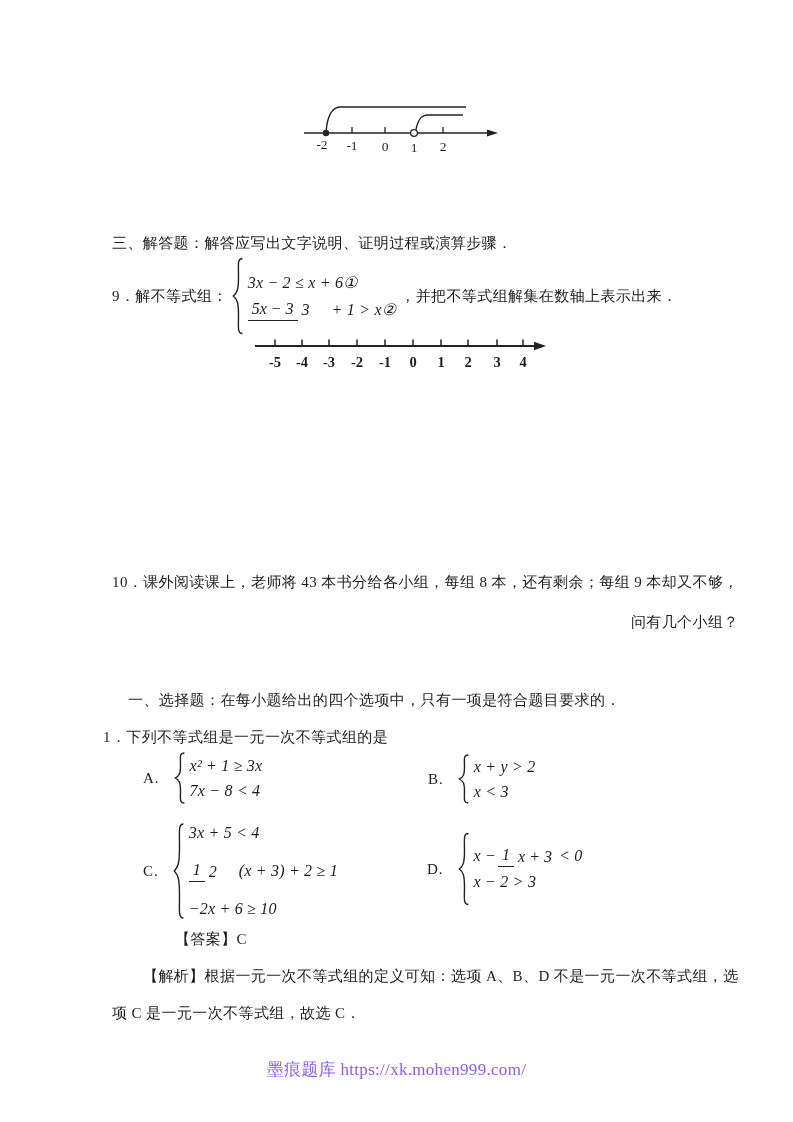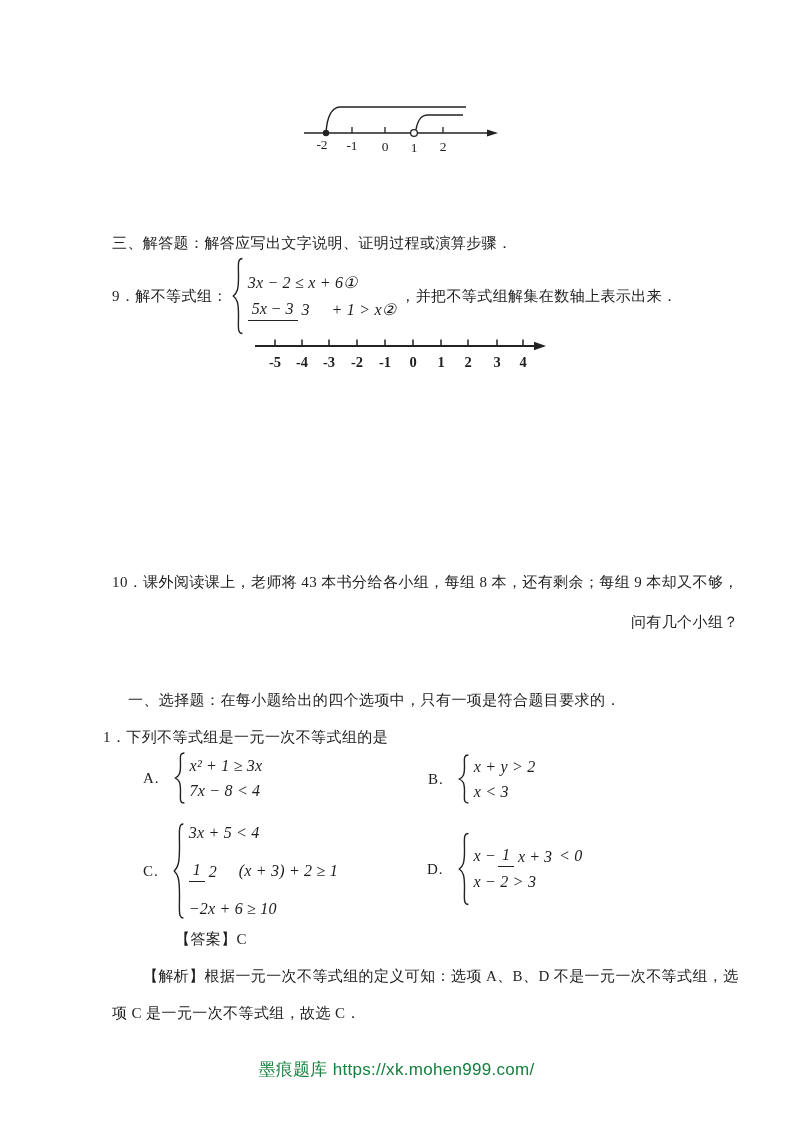--- a/index.html
+++ b/index.html
@@ -25,22 +25,22 @@
   .frac .fden { padding:1px 4px 0 4px; }
   .qrow { display:flex; align-items:center; gap:4px; }
   .opt { display:flex; align-items:center; gap:14px; }
   .opt-label { font-size:15px; letter-spacing:1px; }
   .ans-line { font-size:15px; letter-spacing:.4px; }
   .para { width:592px; }
   .para .pline { line-height:37px; white-space:nowrap; }
   .q10 .pline { line-height:40px; white-space:nowrap; }
   .footer {
     left:0; right:0; top:1058px; text-align:center;
-    font-family:Liberation Sans, sans-serif;
-    font-size:17px; color:#15803d; letter-spacing:.3px;
+    font-family:Liberation Serif, serif;
+    font-size:17px; color:#8b5cf6; letter-spacing:.3px;
   }
   .indent1 { padding-left:31px; }
   svg text { font-family:"Liberation Serif","DejaVu Serif",serif; fill:#1d1d1d; }
 </style>
 </head>
 <body>
 
 <div class="page">
 
   <div class="abs" style="left:300px; top:93px;">

